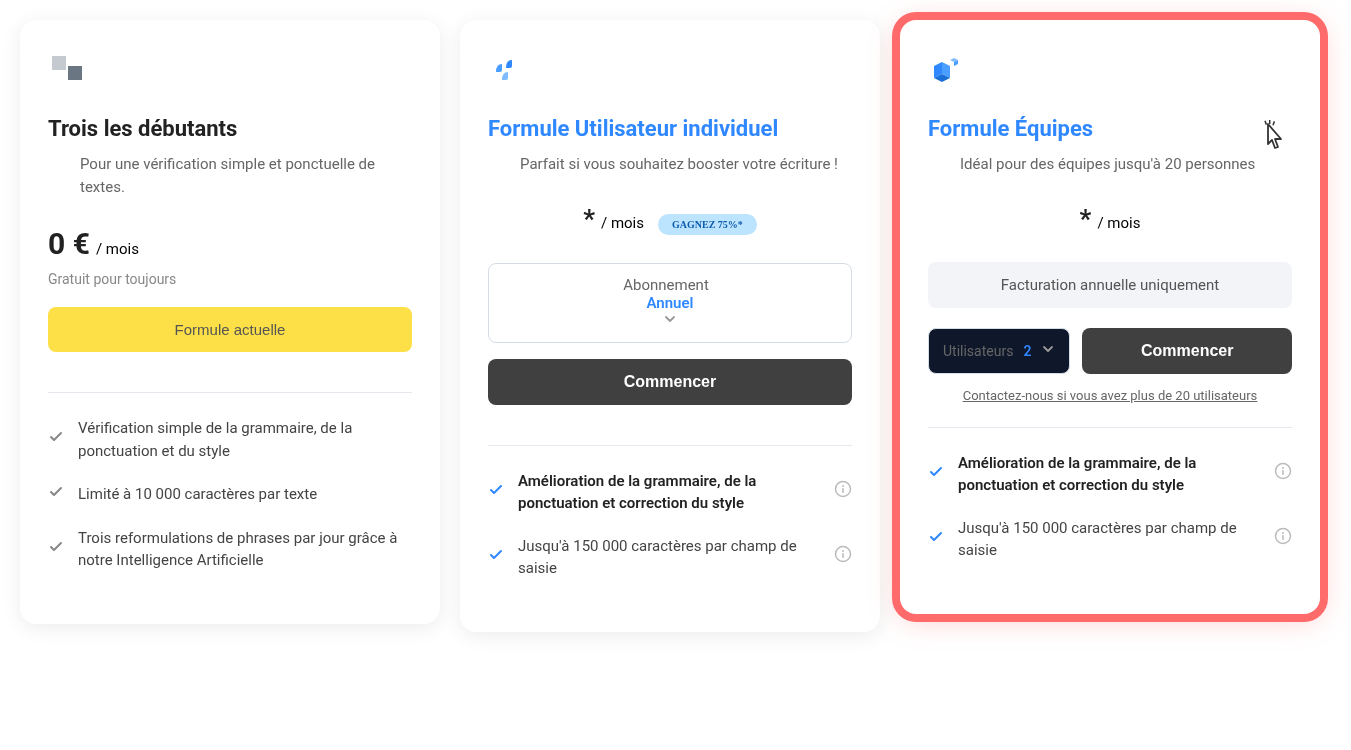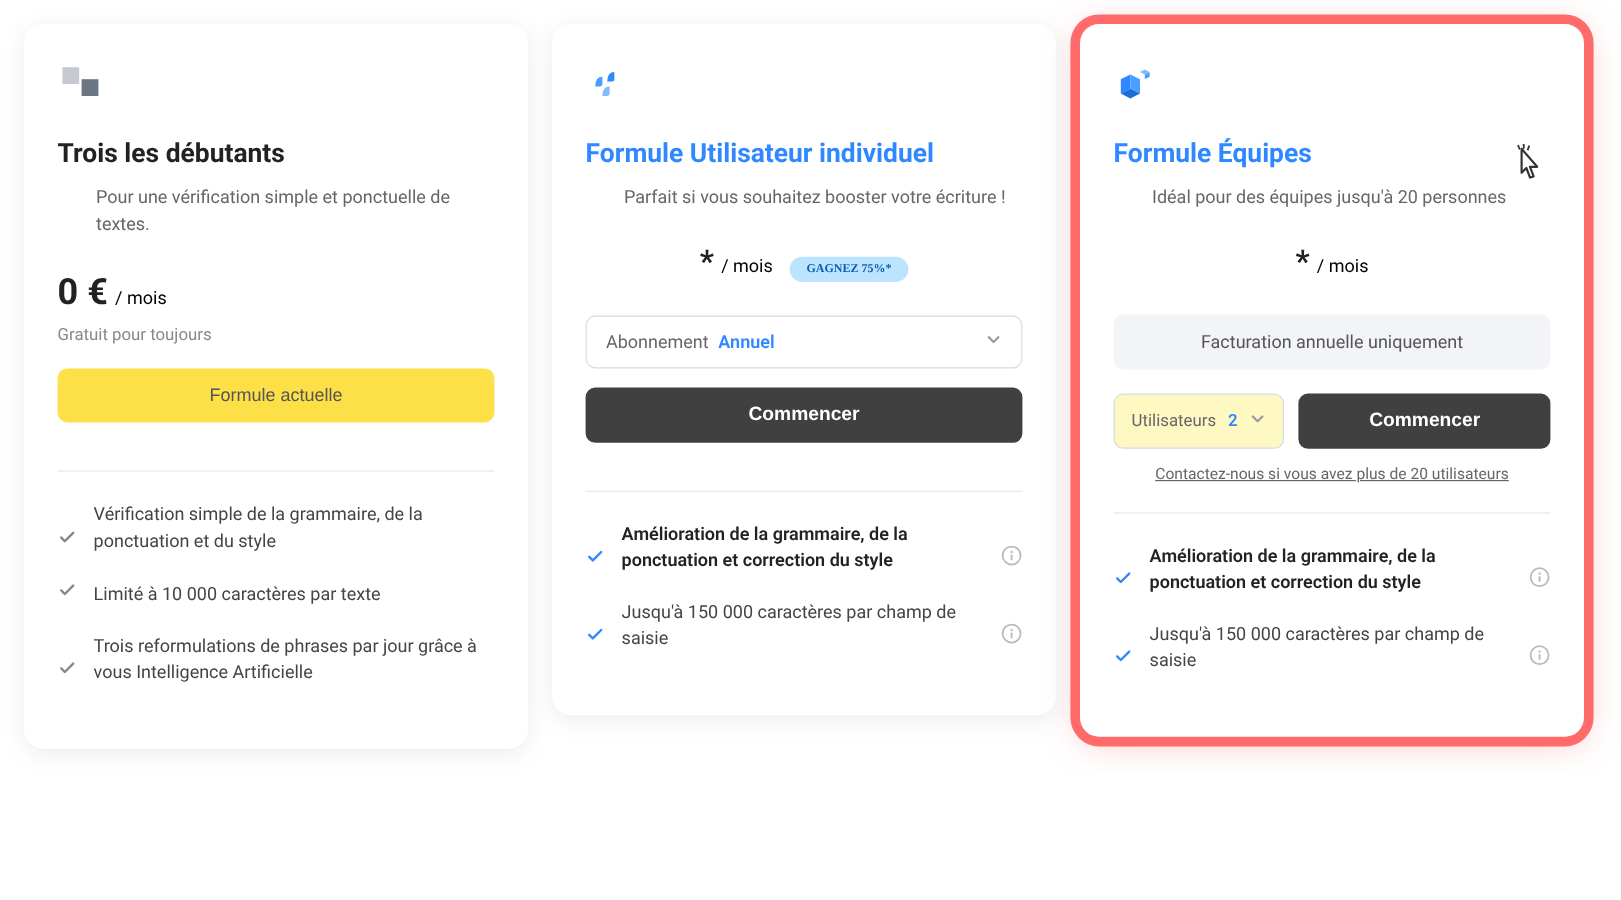--- a/index.html
+++ b/index.html
@@ -12,36 +12,36 @@
     .card-title { font-size: 22px; font-weight: 700; margin-bottom: 12px; color: #222; }
     .card-title.blue { color: #2f88ff; }
     .card-subtitle { font-size: 15px; color: #666; margin-bottom: 28px; line-height: 1.5; margin-left: 32px; }
     .price-row { display: flex; align-items: baseline; gap: 6px; margin-bottom: 10px; justify-content: flex-start; }
     .price-row.center { justify-content: center; margin-bottom: 28px; }
     .price-big { font-size: 30px; font-weight: 700; color: #222; }
     .price-star { font-size: 26px; font-weight: 700; color: #222; }
     .price-period { font-size: 15px; color: #000000; }
     .sub-note { font-size: 14px; color: #888; margin-bottom: 20px; }
     .badge { background: #bde4ff; color: #0b5cad; font-size: 10px; font-weight: 600; padding: 5px 14px; border-radius: 999px; margin-left: 8px; font-family: Liberation Serif, serif; }
-    .select-box { width: 100%; border: 1px solid #d5dce4; border-radius: 8px; padding: 12px 16px; font-size: 15px; background: #fff; display: flex; align-items: center; justify-content: space-between; cursor: pointer; margin-bottom: 16px; }
+    .select-box { width: 100%; border: 1px solid #d5dce4; border-radius: 8px; padding: 12px 16px; font-size: 15px; background: #fff; display: flex; align-items: center; justify-content: space-between; cursor: pointer; margin-bottom: 16px; flex-direction: column; }
     .select-box .label { color: #666; margin-right: 8px; }
     .select-box .value { color: #2f88ff; font-weight: 600; flex: 1; }
     .chevron-down { color: #999; }
     .btn-primary { width: 100%; background: #404040; color: #fff; border: none; border-radius: 8px; padding: 14px; font-size: 16px; font-weight: 600; cursor: pointer; margin-bottom: 24px; }
     .btn-disabled { width: 100%; background: #fde047; color: #555; border: none; border-radius: 8px; padding: 14px; font-size: 15px; font-weight: 500; margin-bottom: 24px; }
     .billing-note { background: #f2f4f7; border-radius: 8px; padding: 14px; text-align: center; font-size: 15px; color: #555; margin-bottom: 20px; }
     .teams-row { display: flex; gap: 12px; margin-bottom: 14px; }
-    .users-select { border: 1px solid #d5dce4; border-radius: 8px; padding: 12px 14px; font-size: 14px; display: flex; align-items: center; gap: 10px; cursor: pointer; background: #fef9c3; }
+    .users-select { border: 1px solid #d5dce4; border-radius: 8px; padding: 12px 14px; font-size: 14px; display: flex; align-items: center; gap: 10px; cursor: pointer; background: #0f172a; }
     .users-select .label { color: #666; }
     .users-select .value { color: #2f88ff; font-weight: 600; }
     .btn-primary.narrow { flex: 1; margin-bottom: 0; }
     .contact-link { display: block; text-align: center; font-size: 13px; color: #666; text-decoration: underline; margin-bottom: 24px; cursor: pointer; }
     hr.divider { border: none; border-top: 1px solid #e5e9ef; margin: 16px 0 24px; }
     .features { list-style: none; }
-    .features li { display: flex; align-items: flex-end; gap: 14px; margin-bottom: 20px; font-size: 15px; color: #444; line-height: 1.5; }
+    .features li { display: flex; align-items: center; gap: 14px; margin-bottom: 20px; font-size: 15px; color: #444; line-height: 1.5; }
     .features li .check { flex-shrink: 0; margin-top: 2px; }
     .features li .check.gray svg path { stroke: #888; }
     .features li .check.blue svg path { stroke: #2f88ff; }
     .features li .text { flex: 1; }
     .features li .text.bold { font-weight: 600; color: #222; }
     .features li .info { flex-shrink: 0; color: #999; cursor: pointer; }
     .cursor-icon { position: absolute; top: 100px; right: 32px; }
   </style>
 </head>
 <body>
@@ -74,21 +74,21 @@
       <li>
         <span class="check gray"><svg width="16" height="16" viewBox="0 0 16 16">
               <path d="M3 8l3 3 7-7" fill="none" stroke="#888" stroke-width="2" stroke-linecap="round" stroke-linejoin="round"></path>
             </svg></span>
         <span class="text">Limité à 10 000 caractères par texte</span>
       </li>
       <li>
         <span class="check gray"><svg width="16" height="16" viewBox="0 0 16 16">
               <path d="M3 8l3 3 7-7" fill="none" stroke="#888" stroke-width="2" stroke-linecap="round" stroke-linejoin="round"></path>
             </svg></span>
-        <span class="text">Trois reformulations de phrases par jour grâce à vous Intelligence Artificielle</span>
+        <span class="text">Trois reformulations de phrases par jour grâce à notre Intelligence Artificielle</span>
       </li>
     </ul>
   </div>
 
   <div class="card">
     <div class="card-icon">
       <svg viewBox="0 0 40 40">
         <path d="M8 20 Q8 12 14 12 L14 18 Q14 20 12 20 Z" fill="#4a9eff"></path>
         <path d="M18 16 Q18 8 24 8 L24 14 Q24 16 22 16 Z" fill="#2f88ff"></path>
         <path d="M14 28 Q14 20 20 20 L20 26 Q20 28 18 28 Z" fill="#7fbcff"></path>

